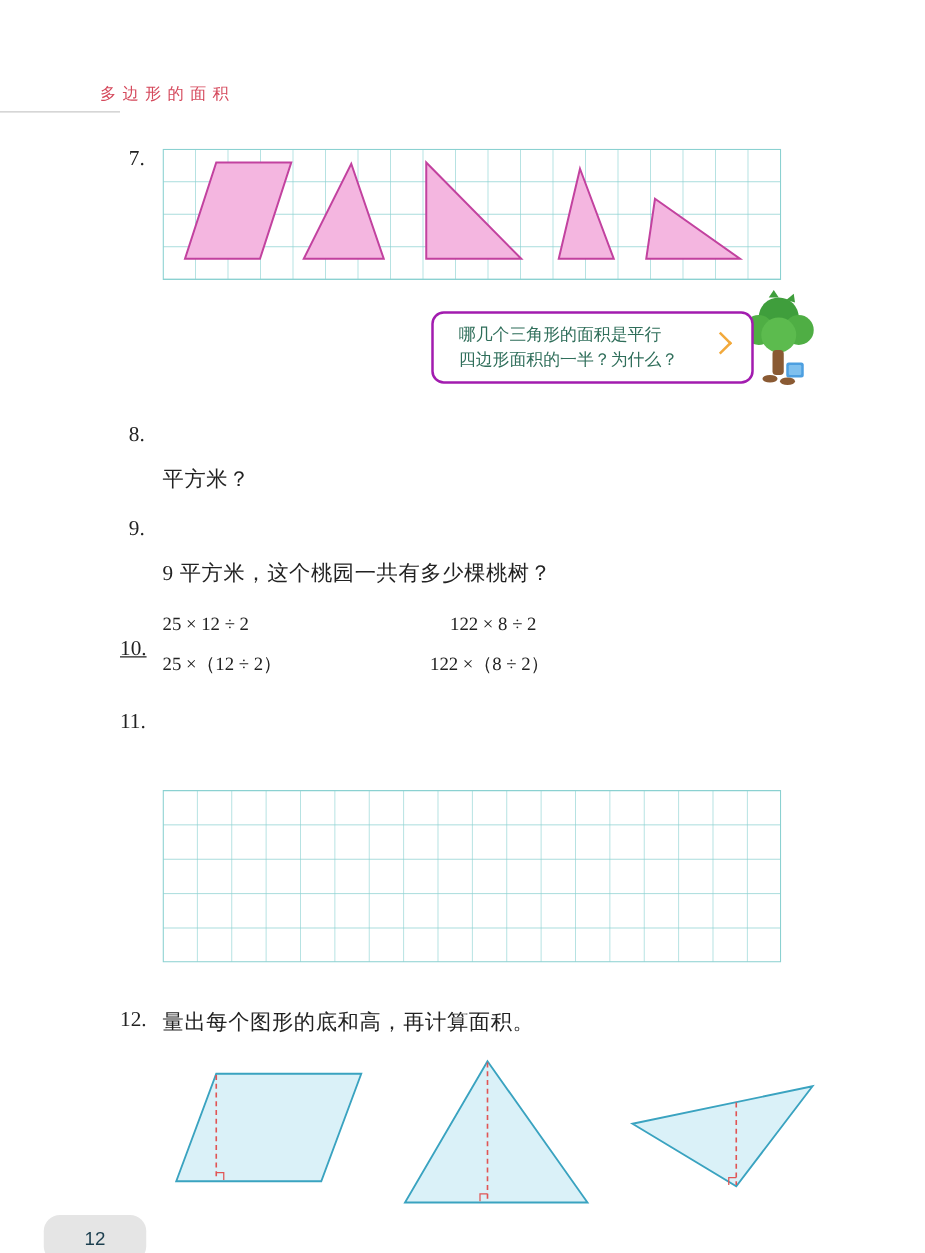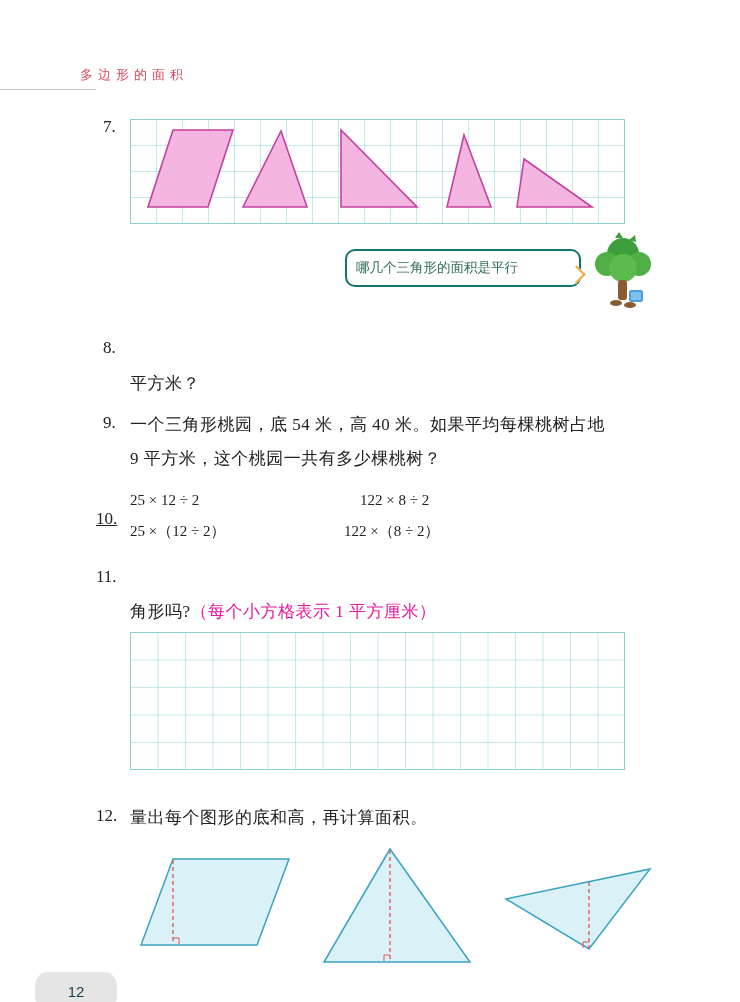--- a/index.html
+++ b/index.html
@@ -5,22 +5,22 @@
   html,body{margin:0;padding:0;background:#fff;}
   .page{position:relative;width:740px;height:1002px;background:#ffffff;overflow:hidden;
         font-family:"Liberation Serif","DejaVu Serif",serif;color:#222;margin-top:12px;}
   .abs{position:absolute;}
   .header{left:80px;top:54px;font-size:13px;color:#d5495c;letter-spacing:5px;}
   .rule{left:0;top:77px;width:96px;height:1px;background:#c9c9c9;}
   .pnum{font-size:17px;}
   .ptext{font-size:17px;white-space:nowrap;letter-spacing:0.5px;}
   .expr{font-size:15px;white-space:nowrap;}
   .note-magenta{color:#e8189b;}
-  .bubble{left:345px;top:237px;width:214px;border:2px solid #0f766e;border-radius:10px;
-          padding:7px 9px;font-size:13.5px;line-height:20px;color:#2f6e5a;background:#fff;z-index:2;}
+  .bubble{left:345px;top:237px;width:214px;border:2px solid #a21caf;border-radius:10px;
+          padding:7px 20px;font-size:13.5px;line-height:20px;color:#2f6e5a;background:#fff;z-index:2;}
   .bubble-tail{left:570px;top:256px;width:11px;height:11px;background:#fff;
           border-top:2px solid #f2a93b;border-right:2px solid #f2a93b;transform:rotate(45deg);z-index:3;}
   .page-pill{left:35px;top:960px;width:82px;height:38px;background:#e5e5e5;border-radius:13px;
           display:flex;align-items:center;justify-content:center;font-size:15px;color:#1c3f4f;
           font-family:"Liberation Sans","DejaVu Sans",sans-serif;}
   svg{display:block;}
 </style>
 </head>
 <body>
 
@@ -42,20 +42,21 @@
       <polygon points="43,11 103,11 78,88 18,88" fill="#f4b6e0" stroke="#c2429f" stroke-width="1.6"></polygon>
       <polygon points="151,12 177,88 113,88" fill="#f4b6e0" stroke="#c2429f" stroke-width="1.6"></polygon>
       <polygon points="211,11 211,88 287,88" fill="#f4b6e0" stroke="#c2429f" stroke-width="1.6"></polygon>
       <polygon points="334,16 361,88 317,88" fill="#f4b6e0" stroke="#c2429f" stroke-width="1.6"></polygon>
       <polygon points="394,40 462,88 387,88" fill="#f4b6e0" stroke="#c2429f" stroke-width="1.6"></polygon>
     </svg>
   </div>
 
   <div class="abs bubble">
     <div>哪几个三角形的面积是平行</div>
+    <div>四边形面积的一半？为什么？</div>
   </div>
   <div class="abs bubble-tail"></div>
 
   <div class="abs" style="left:585px;top:218px;">
     <svg width="75" height="95" viewBox="0 0 75 95">
       <path d="M30 8 L34 2 L38 8 Z" fill="#3f9e3c"></path>
       <path d="M44 10 L50 5 L51 12 Z" fill="#3f9e3c"></path>
       <circle cx="38" cy="24" r="16" fill="#3f9e3c"></circle>
       <circle cx="22" cy="34" r="12" fill="#4fae44"></circle>
       <circle cx="54" cy="34" r="12" fill="#4fae44"></circle>
@@ -65,33 +66,29 @@
       <rect x="46" y="62" width="10" height="8" rx="1" fill="#7fc0ee"></rect>
       <ellipse cx="31" cy="73" rx="6" ry="3" fill="#8a5a33"></ellipse>
       <ellipse cx="45" cy="75" rx="6" ry="3" fill="#8a5a33"></ellipse>
     </svg>
   </div>
 
   <div class="abs pnum" style="left:103px;top:326px;">8.</div>
   <div class="abs ptext" style="left:130px;top:360px;">平方米？</div>
 
   <div class="abs pnum" style="left:103px;top:401px;">9.</div>
-  <div class="abs ptext" style="left:130px;top:401px;">一个三角形桃园，底 54 米，高 40 米。如果平均每棵桃树占地</div>
   <div class="abs ptext" style="left:130px;top:435px;">9 平方米，这个桃园一共有多少棵桃树？</div>
 
   <div class="abs pnum" style="left:96px;top:497px;text-decoration:underline;">10.</div>
   <div class="abs expr" style="left:130px;top:480px;">25 × 12 ÷ 2</div>
   <div class="abs expr" style="left:360px;top:480px;">122 × 8 ÷ 2</div>
   <div class="abs expr" style="left:130px;top:510px;">25 ×（12 ÷ 2）</div>
   <div class="abs expr" style="left:344px;top:510px;">122 ×（8 ÷ 2）</div>
 
   <div class="abs pnum" style="left:96px;top:555px;">11.</div>
-  <div class="abs ptext" style="left:130px;top:588px;">
-    <span>角形吗?</span><span class="note-magenta">（每个小方格表示 1 平方厘米）</span>
-  </div>
 
   <div class="abs" style="left:130px;top:620px;">
     <svg width="495" height="138" viewBox="0 0 495 138">
       <defs>
         <pattern id="g2" width="27.5" height="27.5" patternUnits="userSpaceOnUse">
           <path d="M27.5 0H0V27.5" fill="none" stroke="#8bd1d1" stroke-width="1"></path>
         </pattern>
       </defs>
       <rect x="0.5" y="0.5" width="494" height="137" fill="url(#g2)" stroke="#8bd1d1"></rect>
     </svg>

